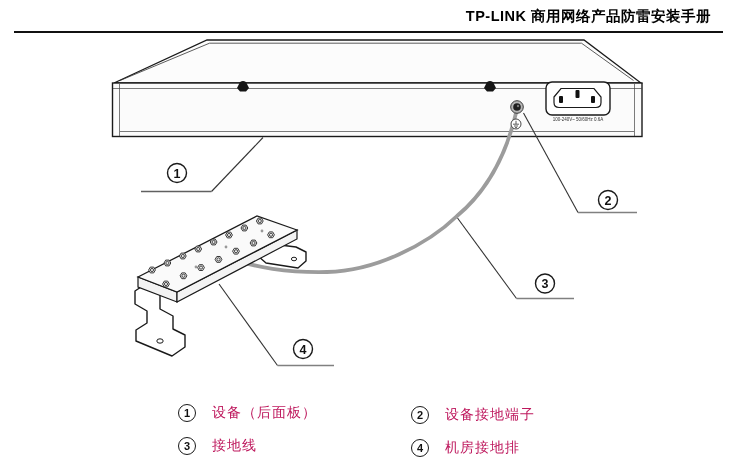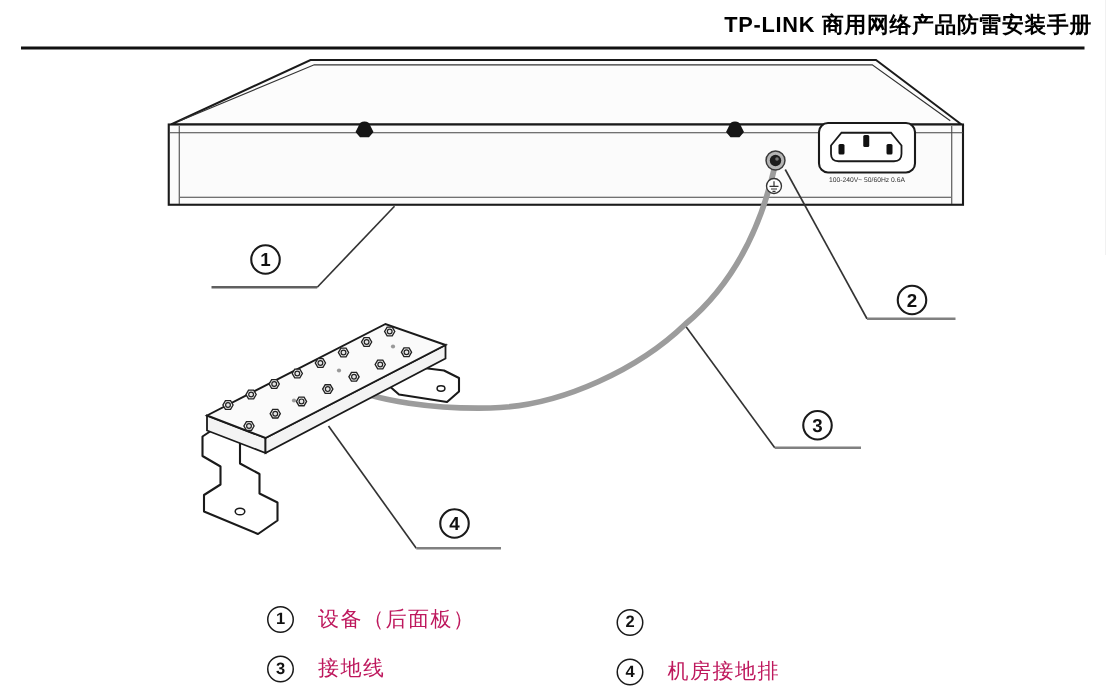--- a/index.html
+++ b/index.html
@@ -1,21 +1,21 @@
 <!DOCTYPE html>
 <html><head>
 <meta charset="utf-8">
 <style>
   html,body{margin:0;padding:0;background:#e8e8e8;}
   .page{
     position:relative;width:737px;height:458px;background:#ffffff;overflow:hidden;
     font-family:"Liberation Sans","DejaVu Sans",sans-serif;color:#111;
   }
   .header-title{
-    position:absolute;top:7px;right:9px;font-size:14.5px;font-weight:bold;
+    position:absolute;top:7px;right:26px;font-size:14.5px;font-weight:bold;
     letter-spacing:0.5px;color:#000;white-space:nowrap;
   }
   .header-rule{
     position:absolute;top:31px;left:14px;right:14px;height:2px;background:#111;
   }
   .diagram{position:absolute;left:0;top:0;}
   .legend-item{position:absolute;display:flex;align-items:center;gap:16px;}
   .lnum{
     display:inline-flex;align-items:center;justify-content:center;
     width:16px;height:16px;border:1.5px solid #1a1a1a;border-radius:50%;
@@ -144,20 +144,21 @@
     </g>
   </svg>
 
   <div>
     <div class="legend-item" style="left:178px;top:404px;">
       <span class="lnum">1</span>
       <span class="llabel">设备（后面板）</span>
     </div>
     <div class="legend-item" style="left:411px;top:406px;">
       <span class="lnum">2</span>
+      <span class="llabel">设备接地端子</span>
     </div>
     <div class="legend-item" style="left:178px;top:437px;">
       <span class="lnum">3</span>
       <span class="llabel">接地线</span>
     </div>
     <div class="legend-item" style="left:411px;top:439px;">
       <span class="lnum">4</span>
       <span class="llabel">机房接地排</span>
     </div>
   </div>

